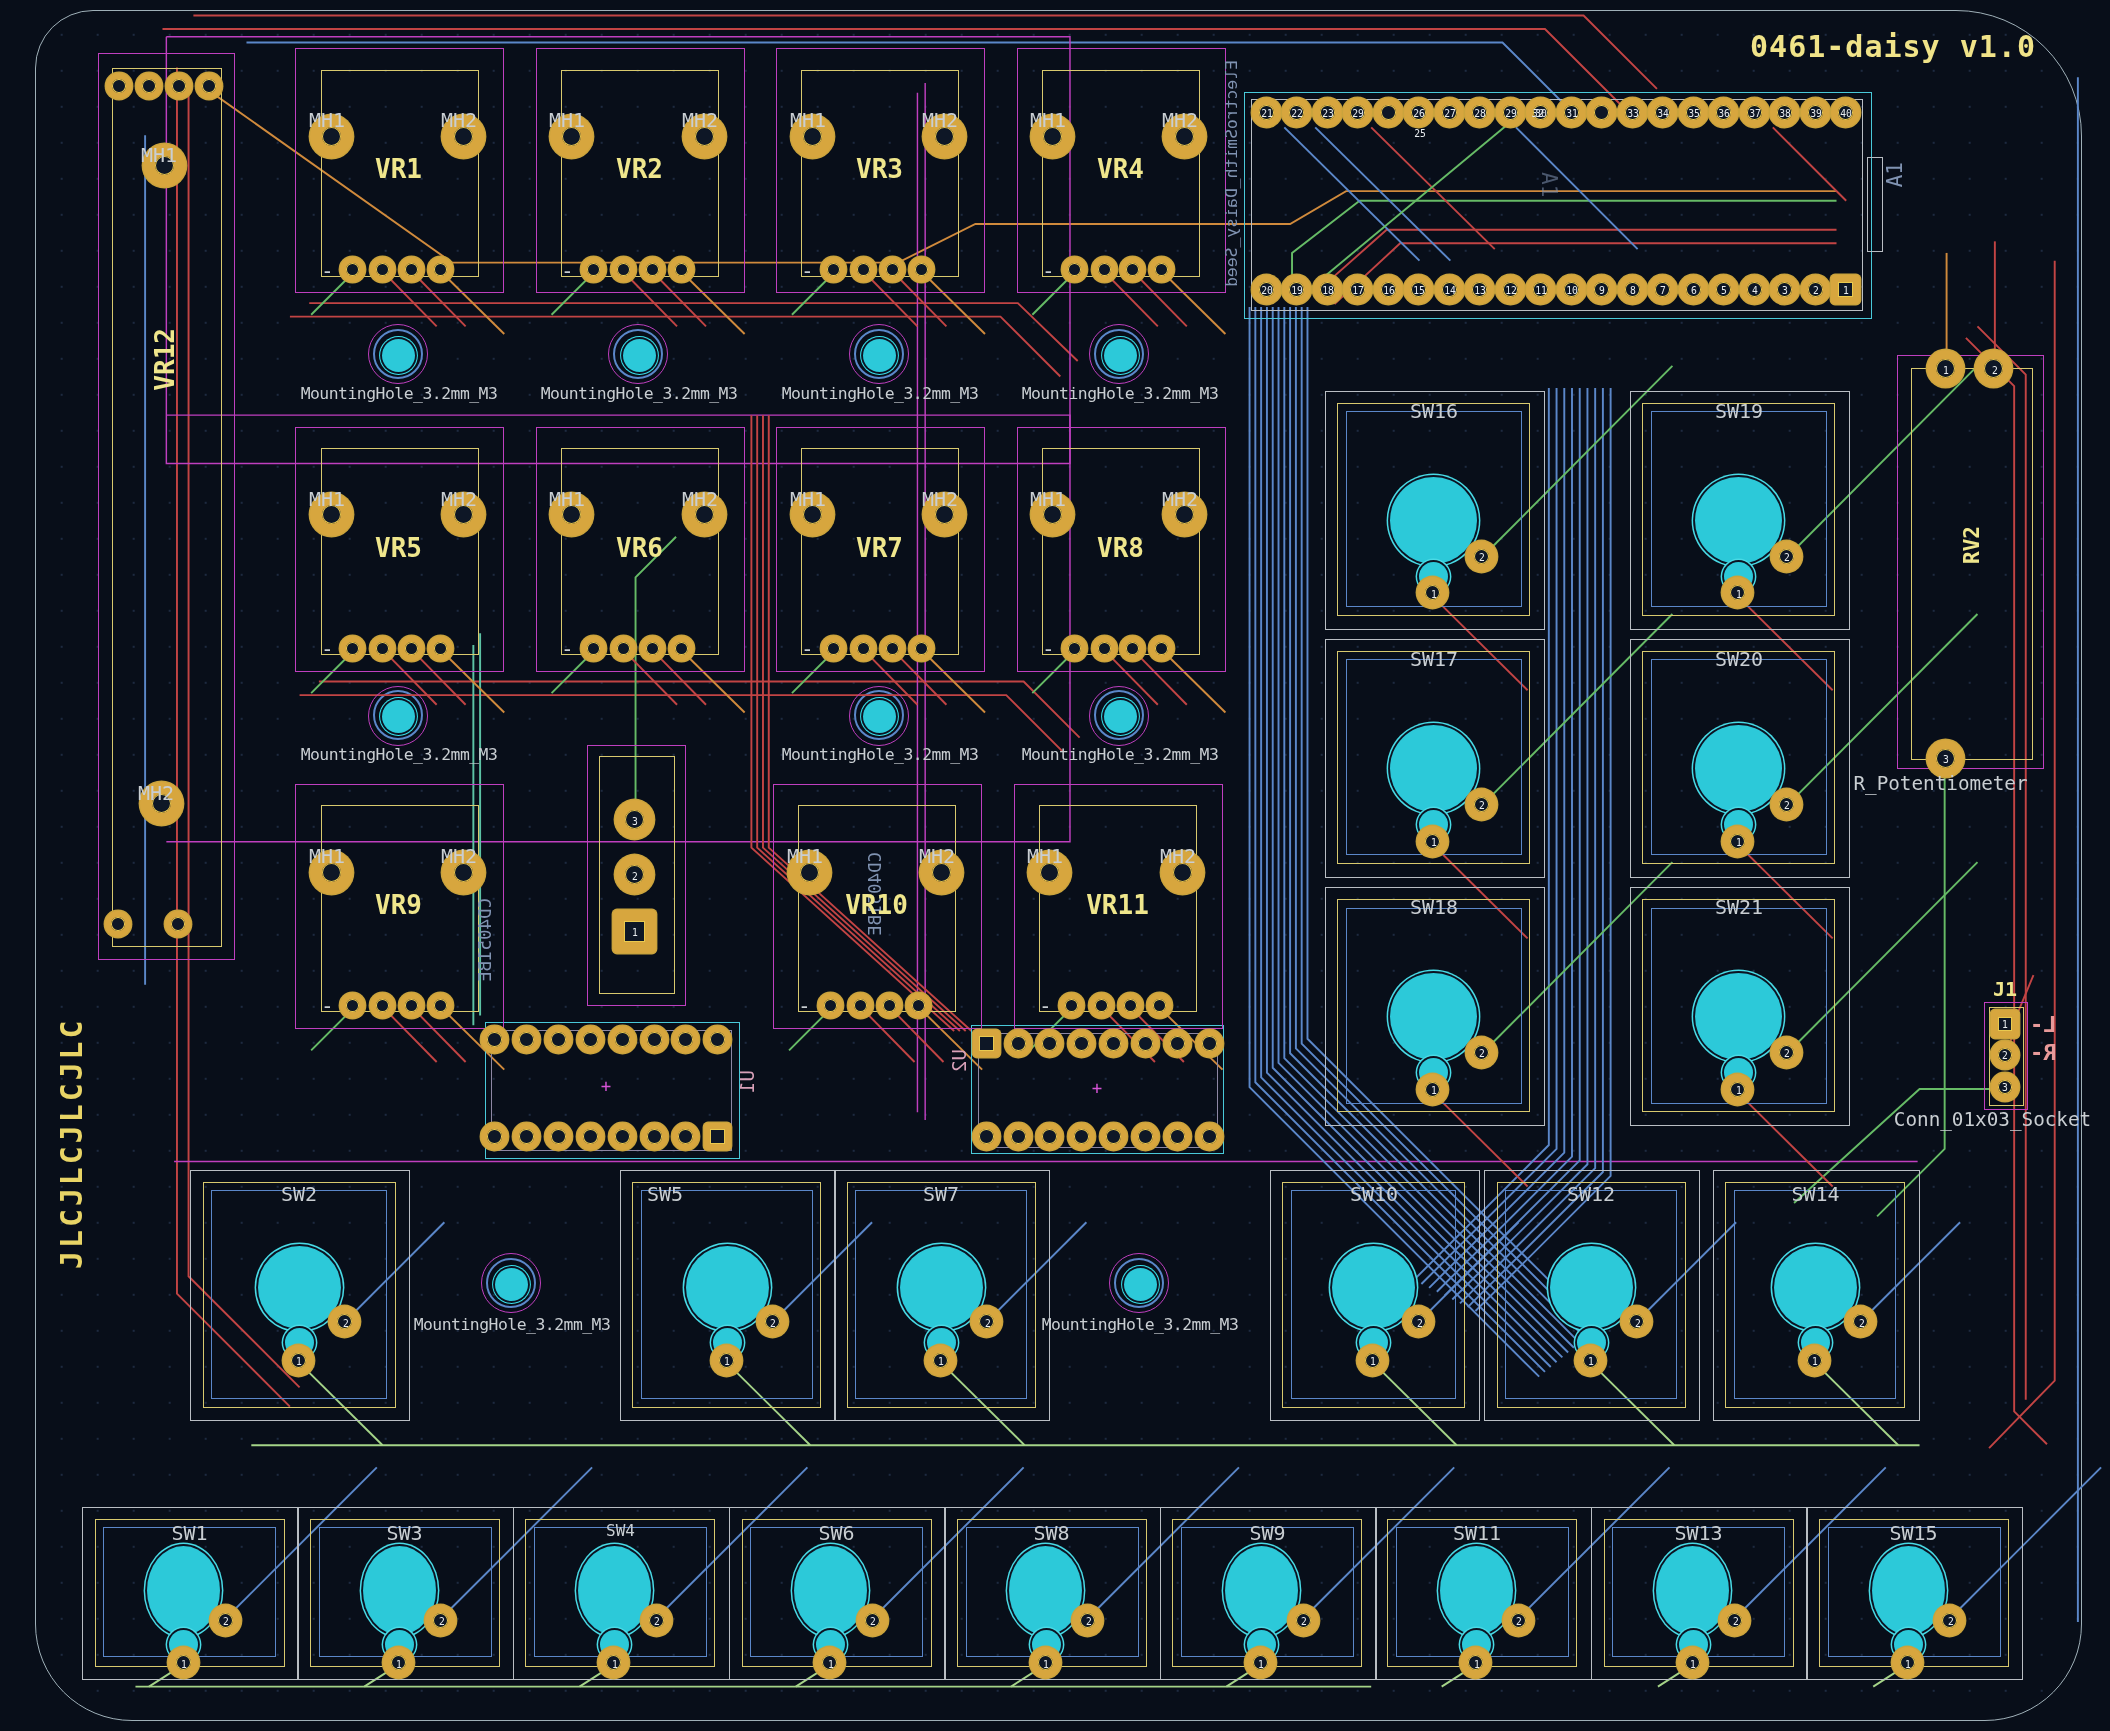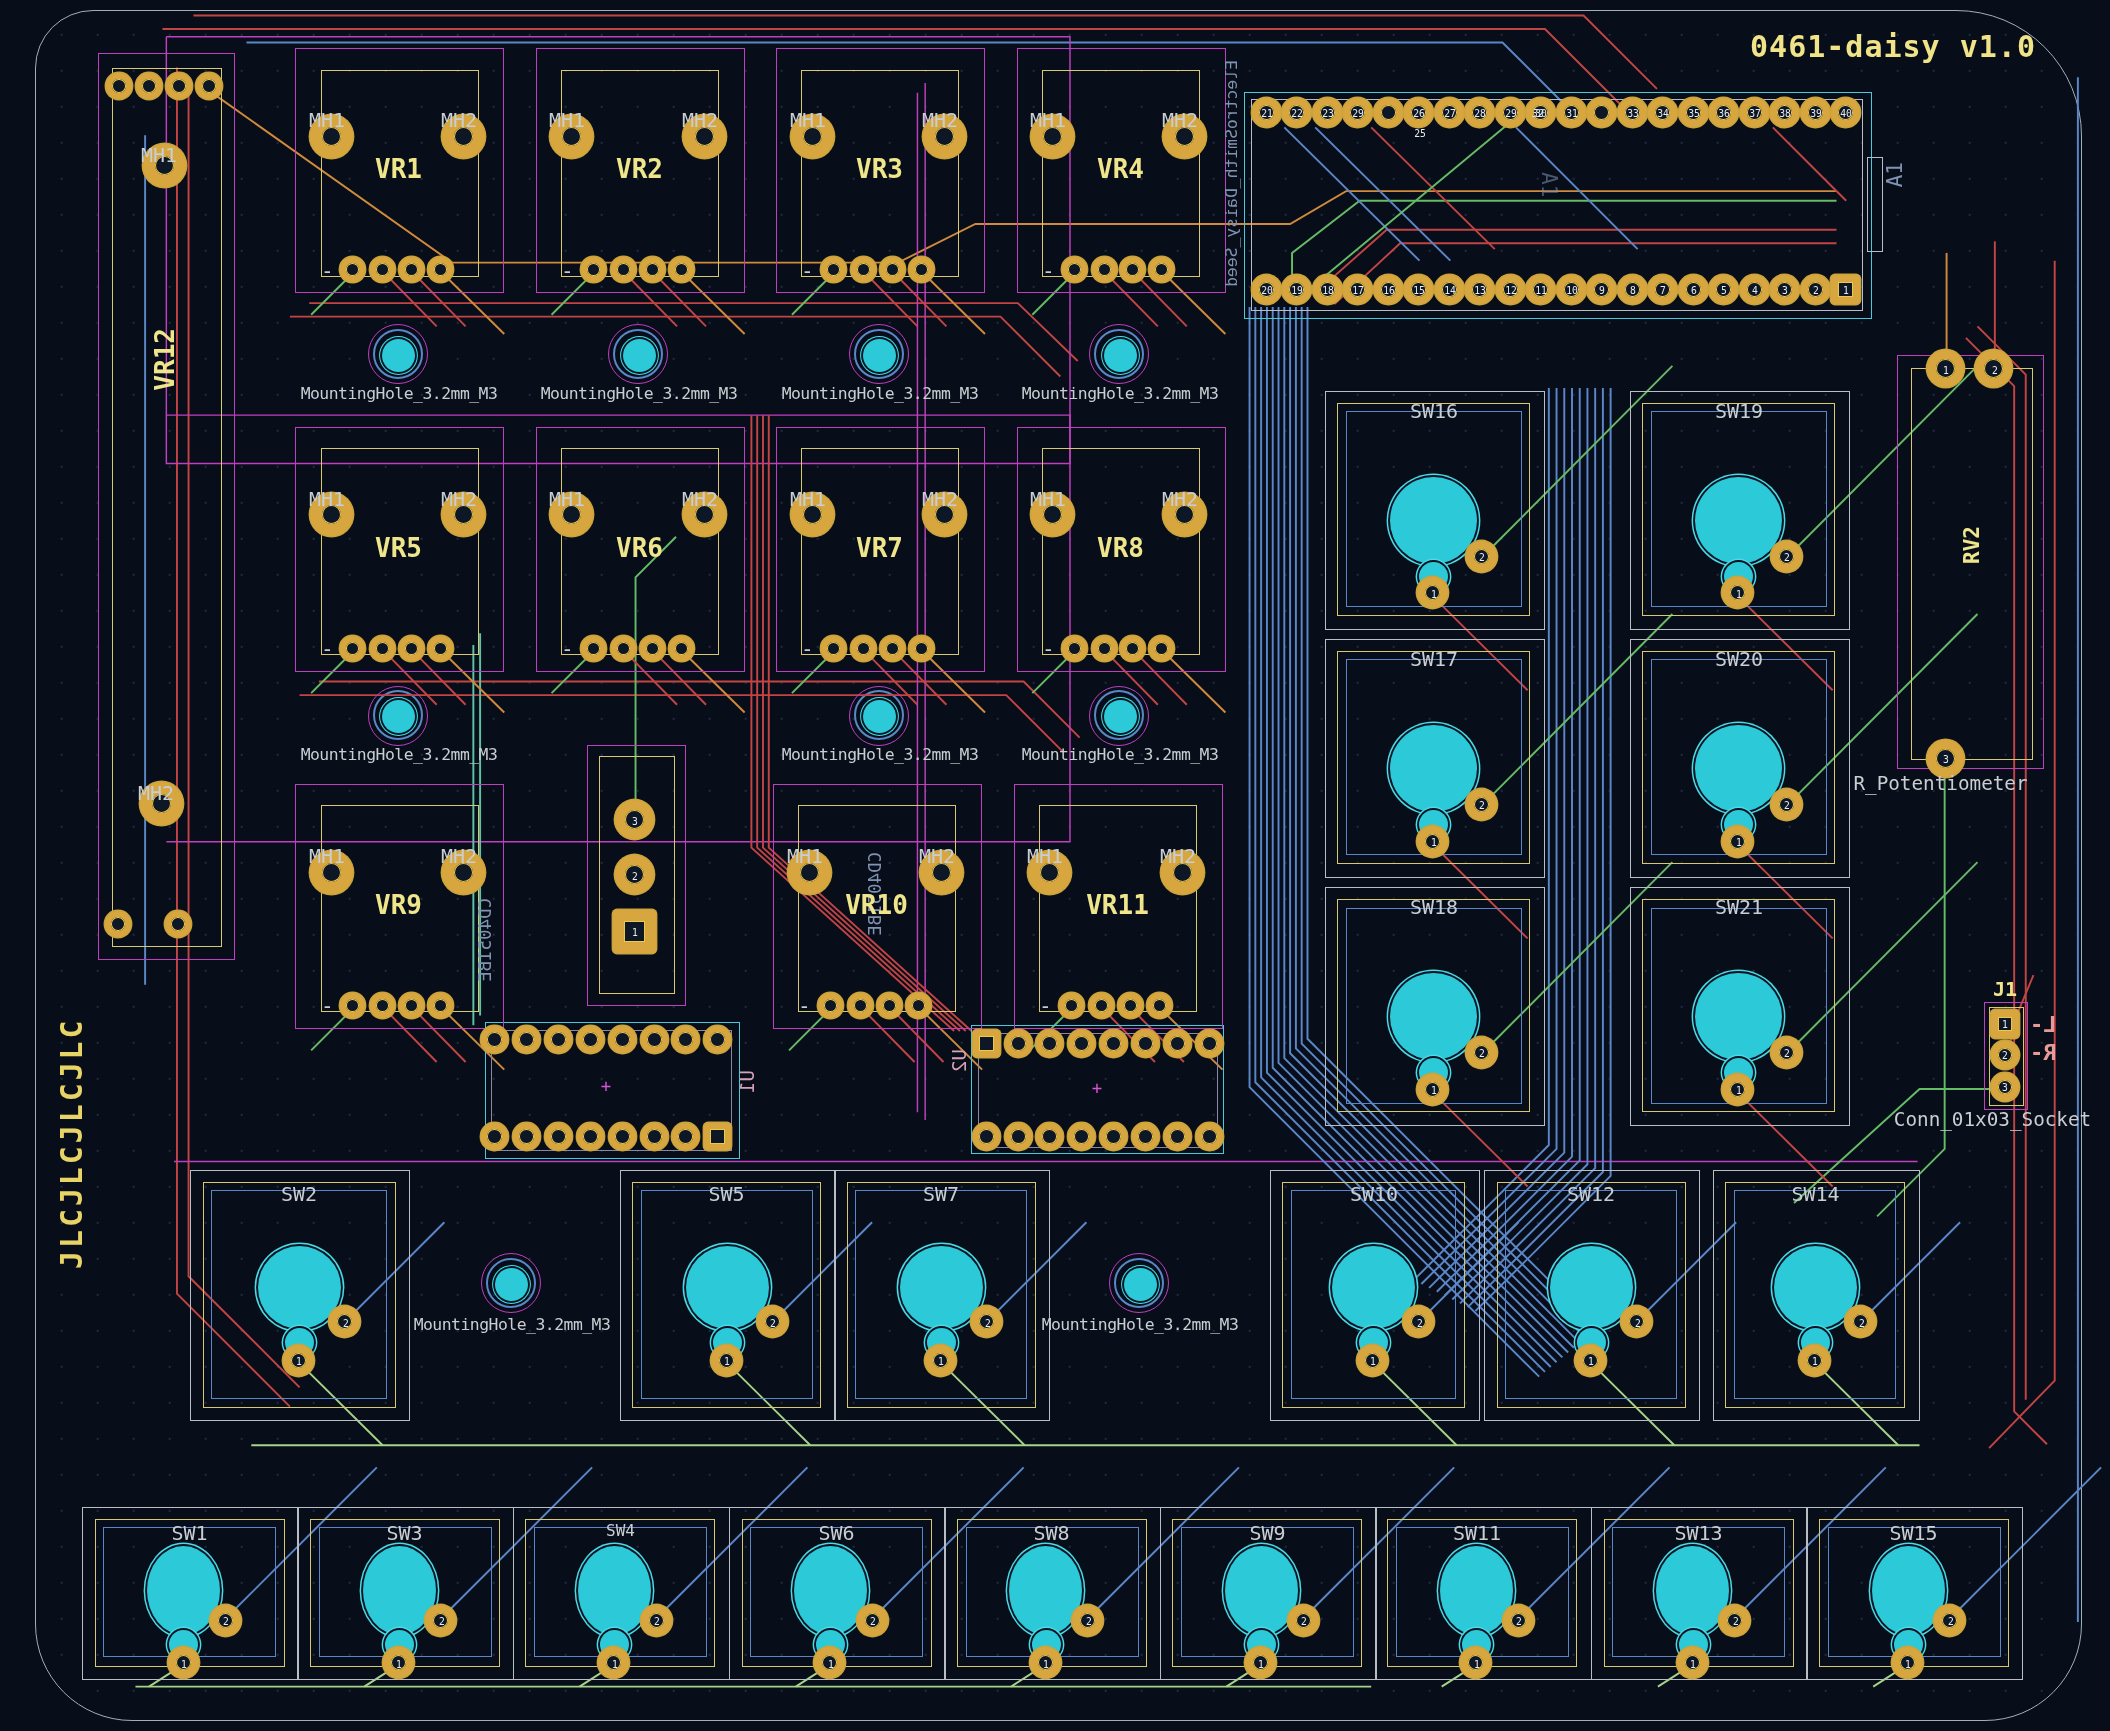--- a/index.html
+++ b/index.html
@@ -479,21 +479,21 @@
     <div class="label grey" style="left: 190px; top: 1182px; width: 218px; text-align: center; font-size: 20px;">SW2</div>
     <div class="plunger" style="left: 258px; top: 1246px; width: 83px; height: 83px;"></div>
     <div class="plunger" style="left: 285px; top: 1328px; width: 29px; height: 29px;"></div>
     <div class="pad" style="left: 283px; top: 1345px; width: 15.4px; height: 15.4px; border-width: 8.7px;"></div>
     <div class="padnum" style="left: 299px; top: 1361px;">1</div>
     <div class="pad" style="left: 329px; top: 1306px; width: 15.4px; height: 15.4px; border-width: 8.7px;"></div>
     <div class="padnum" style="left: 346px; top: 1323px;">2</div>
     <div class="silkW" style="left: 620px; top: 1170px; width: 214px; height: 249px;"></div>
     <div class="silkY" style="left: 632px; top: 1182px; width: 187px; height: 224px;"></div>
     <div class="silkB" style="left: 641px; top: 1190px; width: 170px; height: 207px;"></div>
-    <div class="label grey" style="left: 620px; top: 1182px; width: 213px; text-align: center; font-size: 20px;">SW5</div>
+    <div class="label grey" style="left: 620px; top: 1182px; width: 213px; text-align: left; font-size: 20px; padding-left: 27px;">SW5</div>
     <div class="plunger" style="left: 686px; top: 1246px; width: 83px; height: 83px;"></div>
     <div class="plunger" style="left: 713px; top: 1328px; width: 29px; height: 29px;"></div>
     <div class="pad" style="left: 711px; top: 1345px; width: 15.4px; height: 15.4px; border-width: 8.7px;"></div>
     <div class="padnum" style="left: 727px; top: 1361px;">1</div>
     <div class="pad" style="left: 757px; top: 1306px; width: 15.4px; height: 15.4px; border-width: 8.7px;"></div>
     <div class="padnum" style="left: 773px; top: 1323px;">2</div>
     <div class="silkW" style="left: 834px; top: 1170px; width: 214px; height: 249px;"></div>
     <div class="silkY" style="left: 847px; top: 1182px; width: 187px; height: 224px;"></div>
     <div class="silkB" style="left: 855px; top: 1190px; width: 170px; height: 207px;"></div>
     <div class="label grey" style="left: 834px; top: 1182px; width: 214px; text-align: center; font-size: 20px;">SW7</div>

